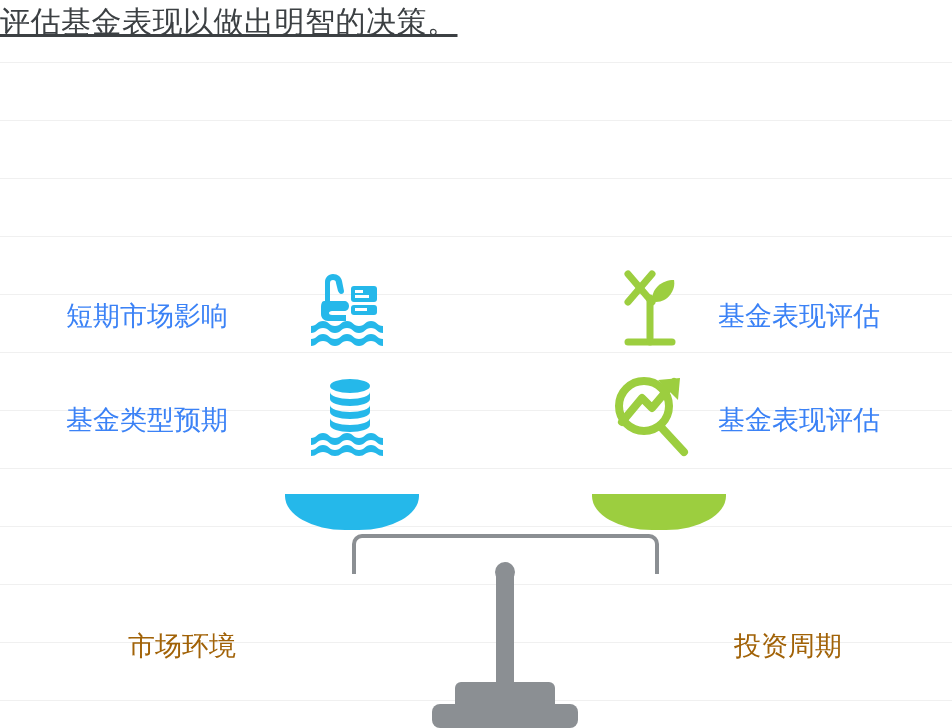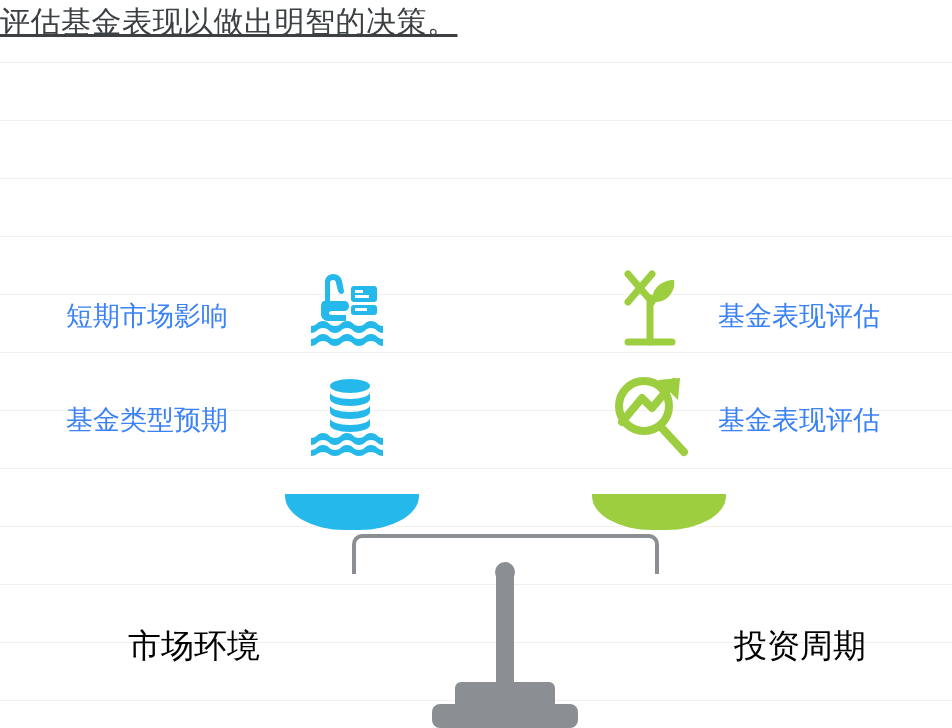--- a/index.html
+++ b/index.html
@@ -131,23 +131,23 @@
     color: #3b82f6;
     white-space: nowrap;
   }
   .label-l1 { left: 66px;  top: 300px; }
   .label-l2 { left: 66px;  top: 404px; }
   .label-r1 { left: 718px; top: 300px; }
   .label-r2 { left: 718px; top: 404px; }
 
   .base-label {
     position: absolute;
-    font-size: 33px;
+    font-size: 27px;
     line-height: 32px;
-    color: #000000;
+    color: #a16207;
     white-space: nowrap;
   }
   .base-label-left  { left: 128px; top: 630px; }
   .base-label-right { left: 734px; top: 630px; }
 
   
   .icon {
     position: absolute;
     width: 86px;
     height: 86px;

